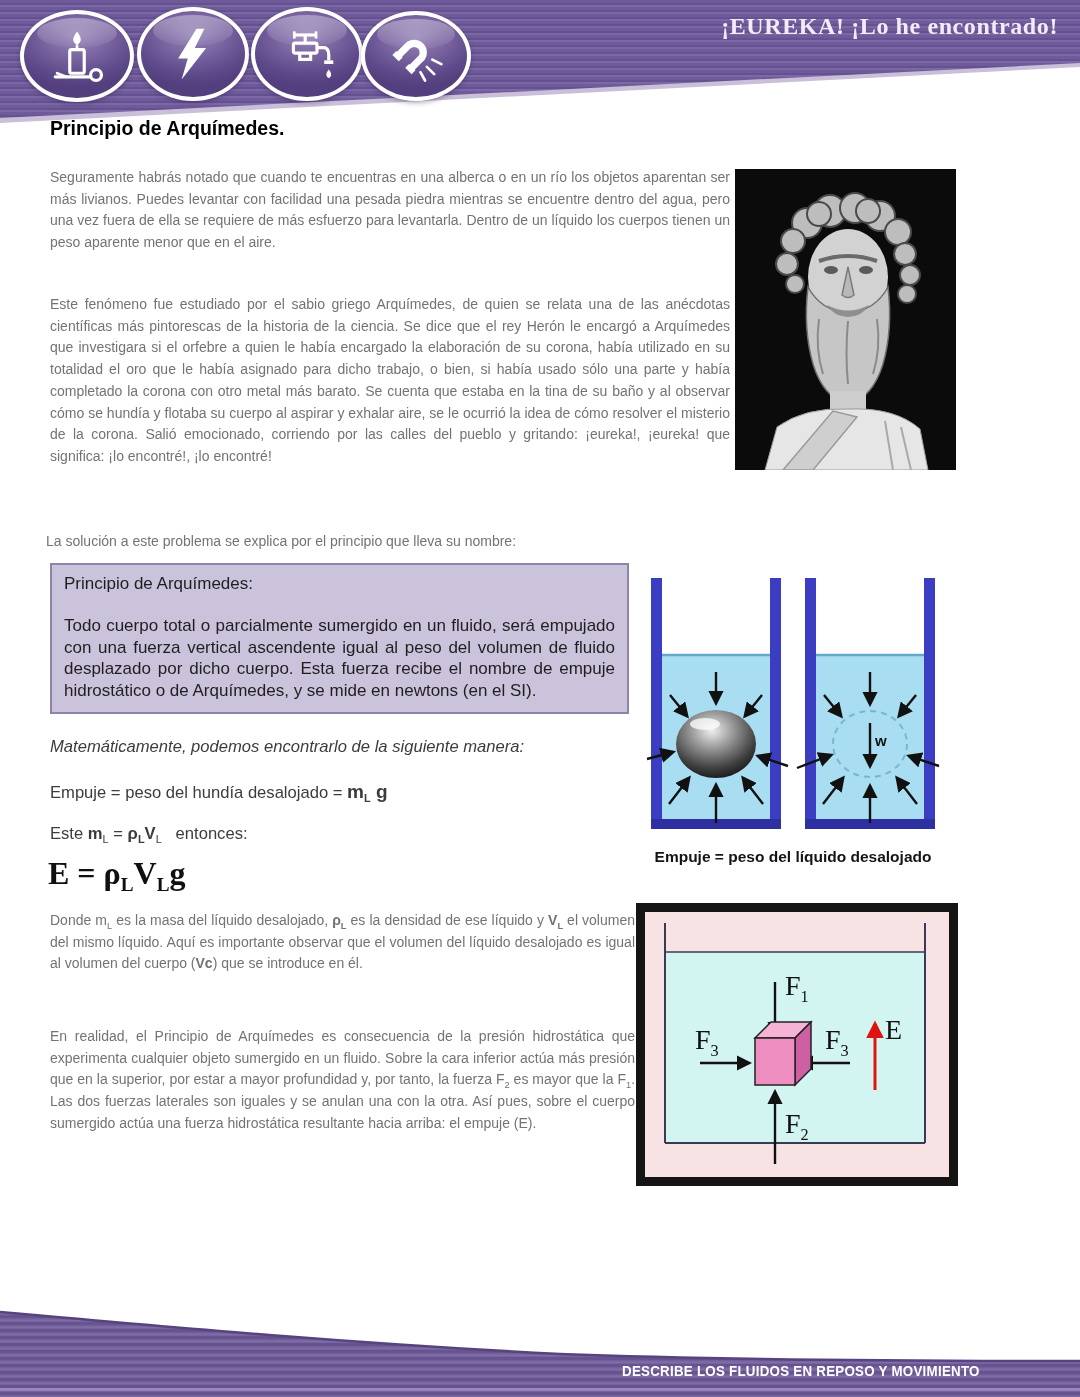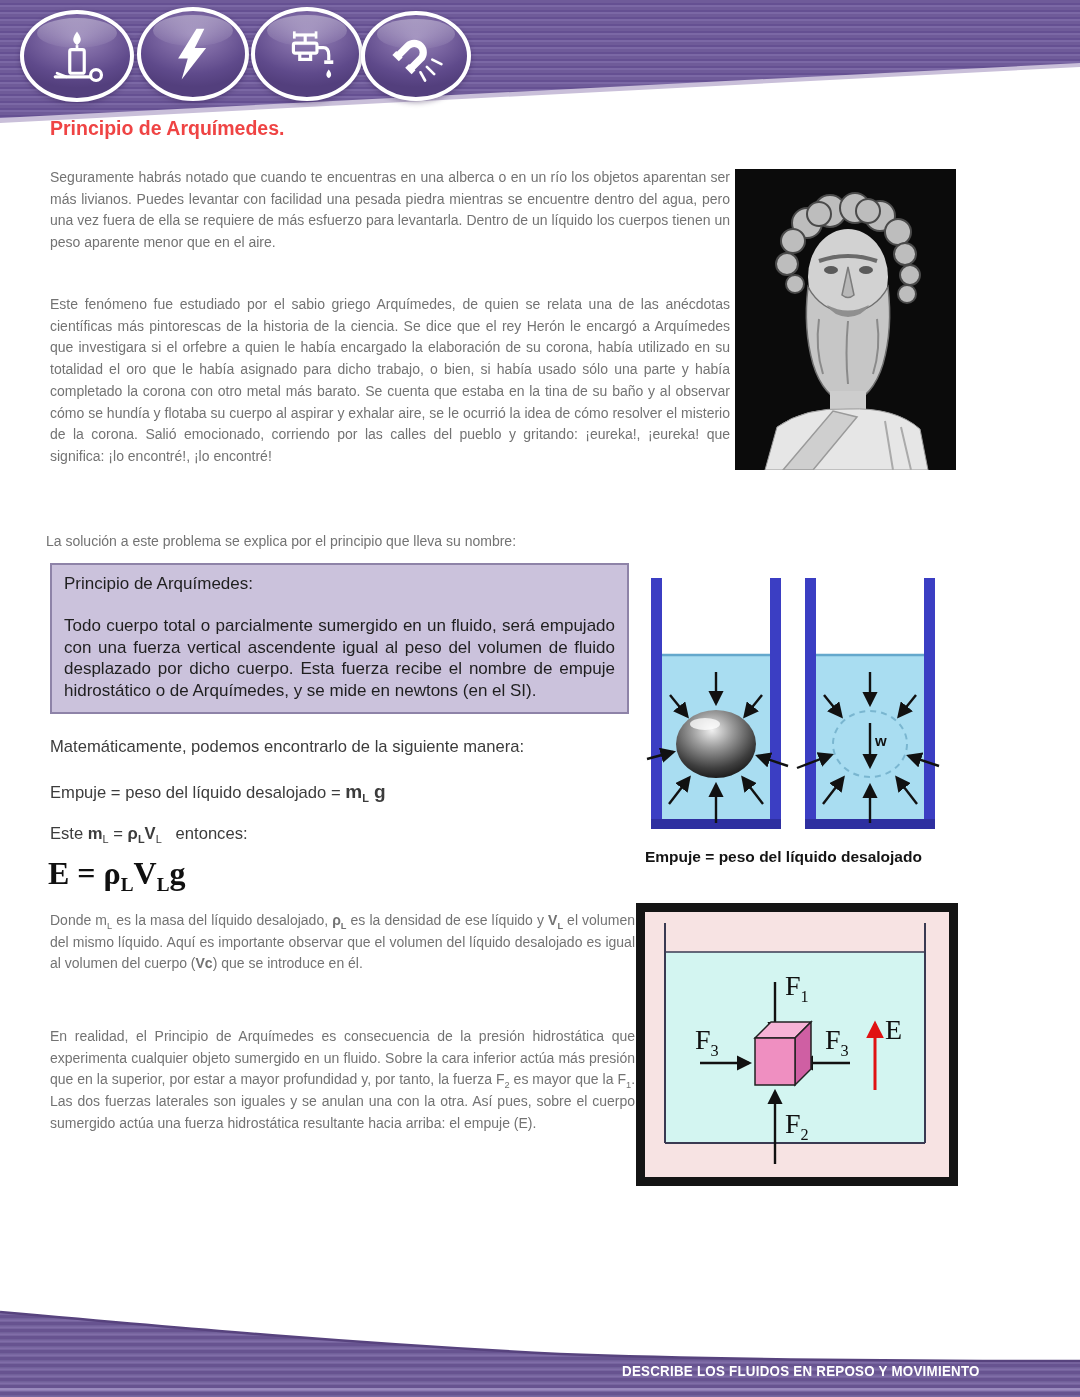--- a/index.html
+++ b/index.html
@@ -15,40 +15,40 @@
         clip-path:polygon(0 0,1080px 0,1080px 63px,0 118px);}
   .hicon{position:absolute;border:4px solid #fff;border-radius:50%;
          background:radial-gradient(ellipse 75% 60% at 50% 28%,#9583b6 0%,#7a65a1 40%,#5f4a8b 75%,#533f7d 100%);
          box-shadow:0 2px 5px rgba(40,20,70,.35);display:flex;align-items:center;justify-content:center;}
   .hicon::before{content:"";position:absolute;left:12%;top:5%;width:76%;height:36%;border-radius:50%;
          background:linear-gradient(rgba(255,255,255,.34),rgba(255,255,255,.04));}
   .eureka{position:absolute;top:13px;right:22px;font-family:"Liberation Serif",serif;font-weight:bold;
           font-size:24px;color:#f2ecf8;letter-spacing:.6px;}
 
   
-  .title{position:absolute;left:50px;top:117px;font-size:19.5px;font-weight:bold;color:#ef4444;}
+  .title{position:absolute;left:50px;top:117px;font-size:19.5px;font-weight:bold;color:#000000;}
   .para{position:absolute;color:#737373;font-size:14px;line-height:21.7px;text-align:justify;}
   .b{font-weight:700;}
   .big{font-size:19px;}
   sub{font-size:66%;line-height:0;}
 
   .principle-box{position:absolute;left:50px;top:563px;width:551px;padding:9px 12px 11px;
       background:var(--box-bg,#cbc2dc);border:2px solid var(--box-border,#8e83a8);color:#1f1f1f;}
   .principle-box .box-title{font-size:17px;margin:0 0 21px 0;}
   .principle-box .box-body{font-size:17px;line-height:21.6px;text-align:justify;font-weight:500;}
 
   .mathline{position:absolute;left:50px;color:#3c3c3c;font-size:16.6px;}
   .bigformula{position:absolute;left:48px;top:855px;font-family:"Liberation Serif",serif;
       font-weight:bold;font-size:32px;color:#101010;}
   .bigformula sub{font-size:60%;}
 
   
   .photo{position:absolute;left:735px;top:169px;width:221px;height:301px;}
   .beakers{position:absolute;left:645px;top:576px;width:296px;height:258px;}
-  .beaker-caption{position:absolute;left:645px;top:848px;width:296px;
+  .beaker-caption{position:absolute;left:645px;top:848px;width:296px;text-align:center;
       font-weight:bold;font-size:15.5px;color:#141414;}
   .wlabel{position:absolute;left:230px;top:156px;font-weight:bold;font-size:15px;color:#111;}
   .forces{position:absolute;left:636px;top:903px;width:304px;height:265px;border:9px solid #141414;
       background:var(--forces-bg,#f7e3e3);}
   .flabel{position:absolute;font-family:"Liberation Serif",serif;font-size:28px;color:#101010;}
   .flabel sub{font-size:58%;}
 
   
   .footer-wave{position:absolute;left:0;top:1308px;width:1080px;height:89px;}
   .footer-text{position:absolute;top:1362px;left:622px;color:#ffffff;font-weight:bold;
@@ -99,37 +99,38 @@
         <path d="M20,14 v14 a10,10 0 0 0 20,0 v-14" fill="none" stroke="#fff" stroke-width="8"></path>
         <rect x="15" y="9" width="10" height="6" fill="#fff"></rect>
         <rect x="35" y="9" width="10" height="6" fill="#fff"></rect>
       </g>
       <path d="M44,44 l8,8" stroke="#fff" stroke-width="3" stroke-linecap="round"></path>
       <path d="M50,36 l10,5" stroke="#fff" stroke-width="3" stroke-linecap="round"></path>
       <path d="M37,50 l5,9" stroke="#fff" stroke-width="3" stroke-linecap="round"></path>
     </svg>
   </div>
 
+  <div class="eureka">¡EUREKA! ¡Lo he encontrado!</div>
 
   <div class="title">Principio de Arquímedes.</div>
 
   <div class="para" style="left:50px;top:167px;width:680px;">Seguramente habrás notado que cuando te encuentras en una alberca o en un río los objetos aparentan ser más livianos. Puedes levantar con facilidad una pesada piedra mientras se encuentre dentro del agua, pero una vez fuera de ella se requiere de más esfuerzo para levantarla. Dentro de un líquido los cuerpos tienen un peso aparente menor que en el aire.</div>
 
   <div class="para" style="left:50px;top:294px;width:680px;">Este fenómeno fue estudiado por el sabio griego Arquímedes, de quien se relata una de las anécdotas científicas más pintorescas de la historia de la ciencia. Se dice que el rey Herón le encargó a Arquímedes que investigara si el orfebre a quien le había encargado la elaboración de su corona, había utilizado en su totalidad el oro que le había asignado para dicho trabajo, o bien, si había usado sólo una parte y había completado la corona con otro metal más barato. Se cuenta que estaba en la tina de su baño y al observar cómo se hundía y flotaba su cuerpo al aspirar y exhalar aire, se le ocurrió la idea de cómo resolver el misterio de la corona. Salió emocionado, corriendo por las calles del pueblo y gritando: ¡eureka!, ¡eureka! que significa: ¡lo encontré!, ¡lo encontré!</div>
 
   <div class="para" style="left:46px;top:531px;width:680px;">La solución a este problema se explica por el principio que lleva su nombre:</div>
 
   <div class="principle-box">
     <div class="box-title">Principio de Arquímedes:</div>
     <div class="box-body">Todo cuerpo total o parcialmente sumergido en un fluido, será empujado con una fuerza vertical ascendente igual al peso del volumen de fluido desplazado por dicho cuerpo. Esta fuerza recibe el nombre de empuje hidrostático o de Arquímedes, y se mide en newtons (en el SI).</div>
   </div>
 
-  <div class="mathline" style="top:737px;">Matemáticamente, podemos encontrarlo de la siguiente manera:</div>
-
-  <div class="mathline" style="top:781px;"><span>Empuje = peso del líquido desalojado = </span><span class="b big">m</span><sub class="b">L</sub><span class="b big"> g</span></div>
+  <div class="mathline" style="top:737px;font-style:italic;">Matemáticamente, podemos encontrarlo de la siguiente manera:</div>
+
+  <div class="mathline" style="top:781px;"><span>Empuje = peso del hundía desalojado = </span><span class="b big">m</span><sub class="b">L</sub><span class="b big"> g</span></div>
 
   <div class="mathline" style="top:824px;"><span>Este </span><span class="b">m</span><sub>L</sub><span> = </span><span class="b">ρ</span><sub class="b">L</sub><span class="b">V</span><sub>L</sub><span>&nbsp;&nbsp;&nbsp;entonces:</span></div>
 
   <div class="bigformula"><span>E = </span><span>ρ</span><sub>L</sub><span>V</span><sub>L</sub><span>g</span></div>
 
   <div class="para" style="left:50px;top:910px;width:585px;"><span>Donde m</span><sub>L</sub><span> es la masa del líquido desalojado, </span><span class="b">ρ</span><sub class="b">L</sub><span> es la densidad de ese líquido y </span><span class="b">V</span><sub class="b">L</sub><span> el volumen del mismo líquido. Aquí es importante observar que el volumen del líquido desalojado es igual al volumen del cuerpo (</span><span class="b">Vc</span><span>) que se introduce en él.</span></div>
 
   <div class="para" style="left:50px;top:1026px;width:585px;"><span>En realidad, el Principio de Arquímedes es consecuencia de la presión hidrostática que experimenta cualquier objeto sumergido en un fluido. Sobre la cara inferior actúa más presión que en la superior, por estar a mayor profundidad y, por tanto, la fuerza F</span><sub>2</sub><span> es mayor que la F</span><sub>1</sub><span>. Las dos fuerzas laterales son iguales y se anulan una con la otra. Así pues, sobre el cuerpo sumergido actúa una fuerza hidrostática resultante hacia arriba: el empuje (E).</span></div>
 
   <div class="photo">

